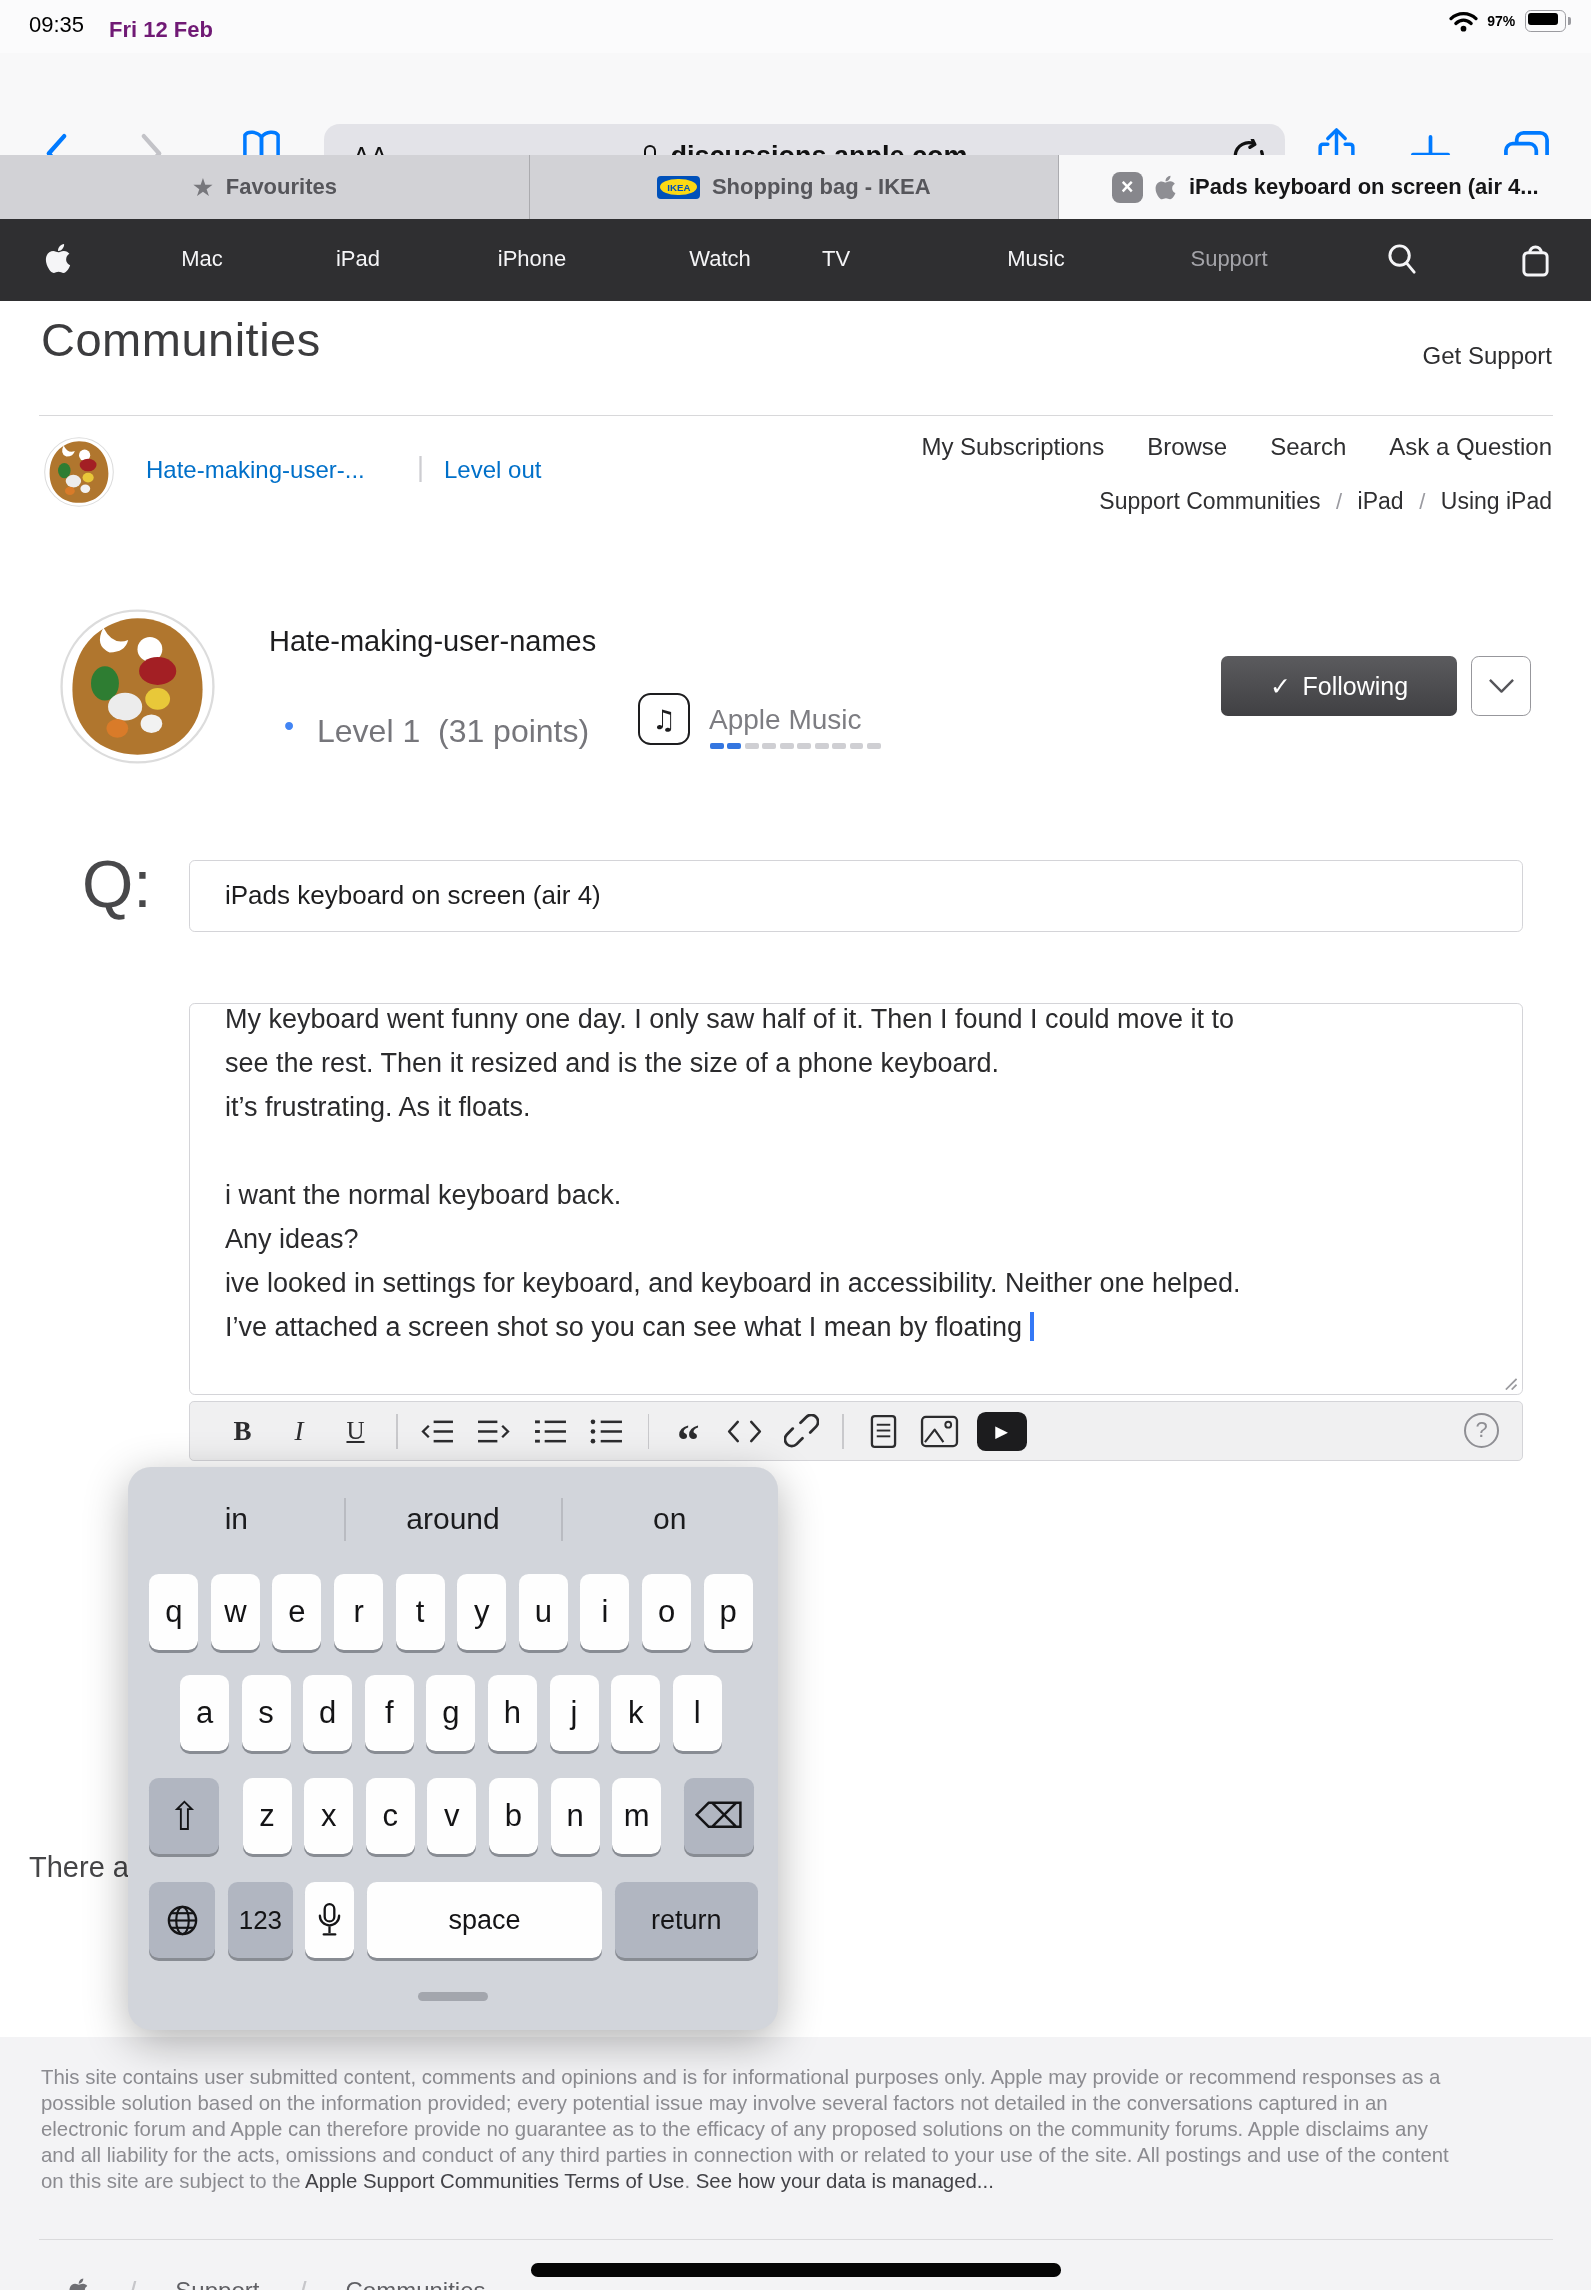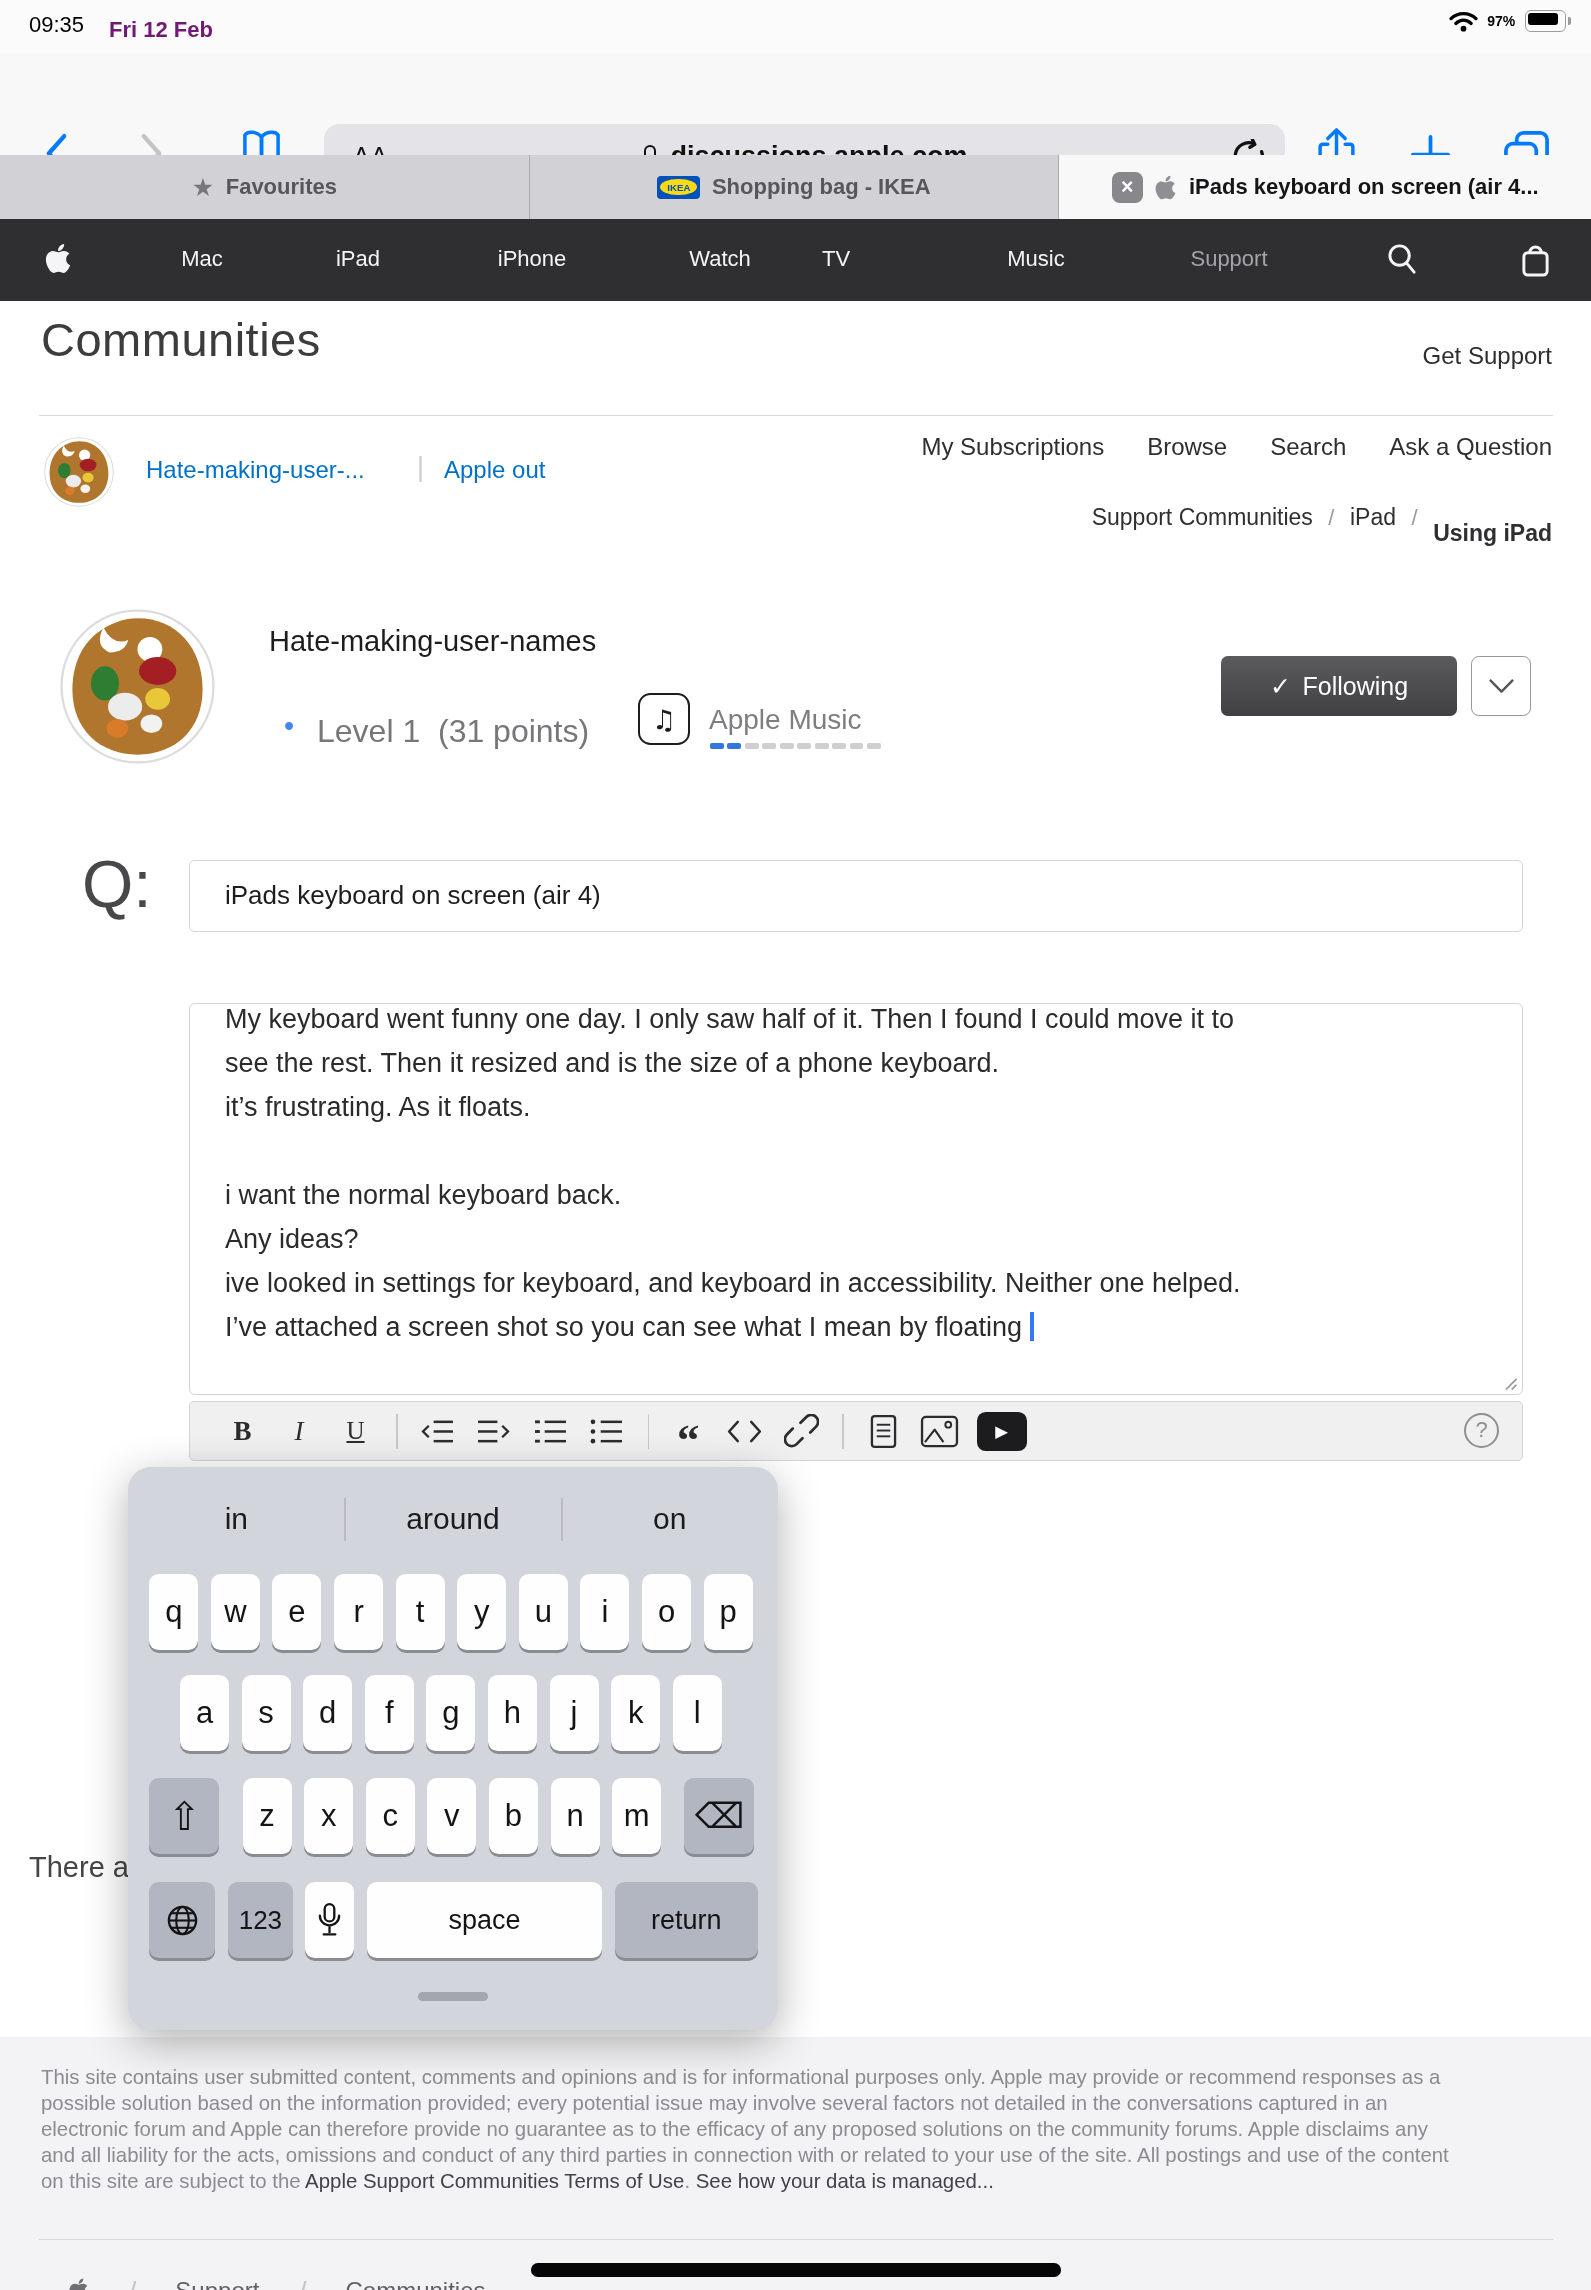--- a/index.html
+++ b/index.html
@@ -55,21 +55,21 @@
   .divider1{position:absolute;left:39px;top:415px;width:1514px;height:0;border-top:1.9px solid #d8d8da;}
 
   
   .avatar1{position:absolute;left:44px;top:437px;width:70px;height:70px;}
   .ub-user{position:absolute;left:146px;top:456px;font-size:24px;color:#0070c9;}
   .ub-pipe{position:absolute;left:417px;top:452px;font-size:27px;color:#cdcdd1;}
   .ub-signout{position:absolute;left:444px;top:456px;font-size:24px;color:#0070c9;}
   .ub-nav{position:absolute;right:39px;top:433px;display:flex;gap:43px;font-size:24px;color:#2f2f31;}
   .ub-crumbs{position:absolute;right:39px;top:488px;display:flex;gap:0;font-size:23px;color:#2f2f31;align-items:center;}
   .ub-crumbs .sep{color:#9a9aa0;margin:0 15.5px;font-size:22px;}
-  .crumb-last{font-weight:bold;margin-top:32px;}
+  .crumb-last{font-weight:normal;}
 
   
   .avatar2{position:absolute;left:60px;top:609px;width:155px;height:155px;}
   .pf-name{position:absolute;left:269px;top:625px;font-size:29px;color:#1d1d1f;}
   .pf-bullet{position:absolute;left:284px;top:710px;font-size:29px;color:#4285f4;}
   .pf-level{position:absolute;left:317px;top:713px;font-size:32px;color:#76767b;white-space:pre;}
   .am-icon{position:absolute;left:638px;top:693px;width:52px;height:52px;border:2.9px solid #1d1d1f;border-radius:12.6px;
      box-sizing:border-box;display:flex;align-items:center;justify-content:center;font-size:27px;color:#1d1d1f;
      font-family:"DejaVu Sans",sans-serif;background:#fff;}
   .am-label{position:absolute;left:709px;top:704px;font-size:28px;color:#7d7d82;}
@@ -293,21 +293,21 @@
   <div class="h-getsupport">Get Support</div>
   <div class="divider1"></div>
 
   <span class="avatar1">
     <svg width="70" height="70" viewBox="0 0 100 100">
         <use href="#palette-g"></use>
       </svg>
   </span>
   <span class="ub-user">Hate-making-user-...</span>
   <span class="ub-pipe">|</span>
-  <span class="ub-signout">Apple out</span>
+  <span class="ub-signout">Level out</span>
   <div class="ub-nav">
     <span>My Subscriptions</span>
     <span>Browse</span>
     <span>Search</span>
     <span>Ask a Question</span>
   </div>
   <div class="ub-crumbs">
     <span>Support Communities</span>
     <span class="sep">/</span>
     <span>iPad</span>

